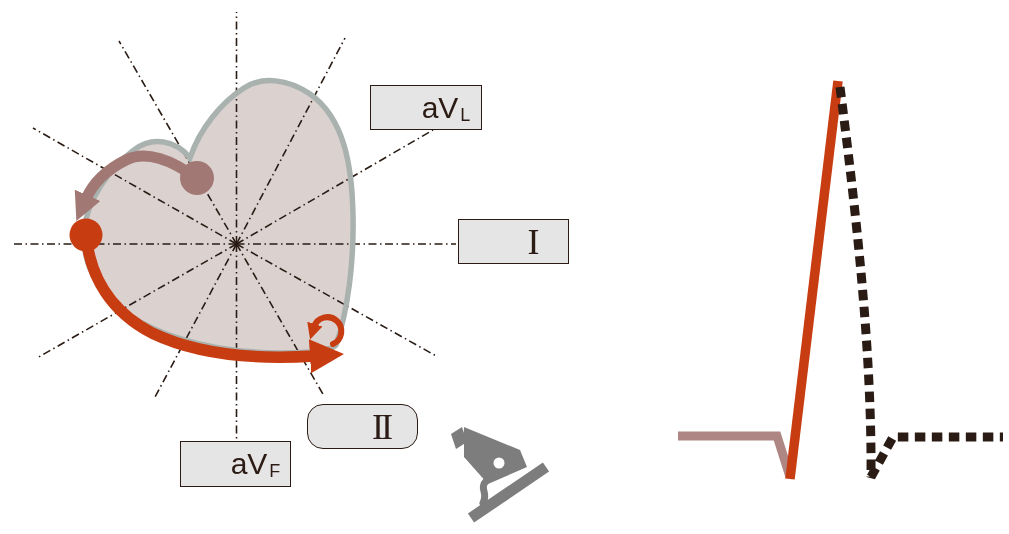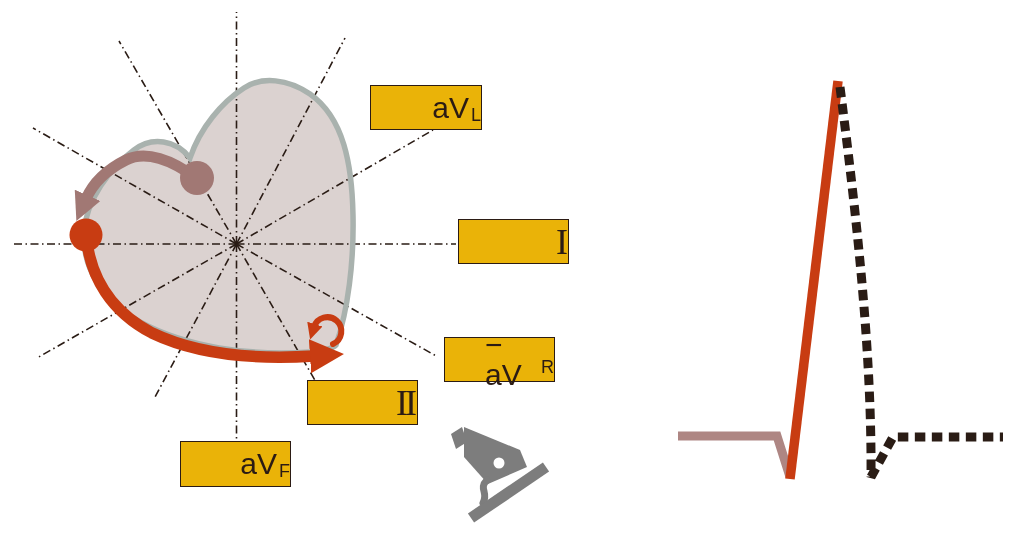--- a/index.html
+++ b/index.html
@@ -1,30 +1,30 @@
 <!DOCTYPE html>
 <html><head>
 <meta charset="utf-8">
 <style>
   html,body{margin:0;padding:0;background:#ffffff;}
   #stage{position:relative;width:1009px;height:534px;background:#ffffff;overflow:hidden;
          font-family:"Liberation Sans", sans-serif;}
   #gfx{position:absolute;left:0;top:0;}
-  .lead-box{position:absolute;background:#eab308;border:1.5px solid #2b1b14;
-            display:flex;align-items:center;justify-content:flex-end;
+  .lead-box{position:absolute;background:#e5e5e5;border:1.5px solid #2b1b14;
+            display:flex;align-items:center;justify-content:center;
             color:#2b1b14;box-sizing:border-box;padding-left:40px;}
   .lead-av{font-family:"Liberation Sans", sans-serif;font-size:30px;line-height:1;}
   .lead-av .sub{font-size:18px;display:inline-block;transform:translateY(7px);margin-left:2px;}
   .lead-num{font-family:"Liberation Serif", serif;font-size:36px;line-height:1;
             letter-spacing:-3px;padding-right:3px;}
   
   .box-avl   {left:370px;top:85px; width:112px;height:45px;}
   .box-i     {left:458px;top:219px;width:111px;height:45px;}
   .box-negavr{left:444px;top:337px;width:111px;height:45px;}
-  .box-ii    {left:307px;top:380px;width:111px;height:45px;}
+  .box-ii    {left:307px;top:404px;width:111px;height:45px;border-radius:16px;}
   .box-avf   {left:180px;top:441px;width:111px;height:46px;}
   .box-iii   {left:67px; top:402px;width:111px;height:44px;}
 </style>
 </head>
 <body>
 
 <div id="stage">
 
   <svg id="gfx" width="1009" height="534" viewBox="0 0 1009 534">
 
@@ -90,24 +90,20 @@
 
   <div class="lead-box box-avl lead-av">
     <span>aV</span>
       <span class="sub">L</span>
   </div>
 
   <div class="lead-box box-i lead-num">
     <span>I</span>
   </div>
 
-  <div class="lead-box box-negavr lead-av">
-    <span>− aV</span>
-      <span class="sub">R</span>
-  </div>
 
   <div class="lead-box box-ii lead-num">
     <span>II</span>
   </div>
 
   <div class="lead-box box-avf lead-av">
     <span>aV</span>
       <span class="sub">F</span>
   </div>
 

